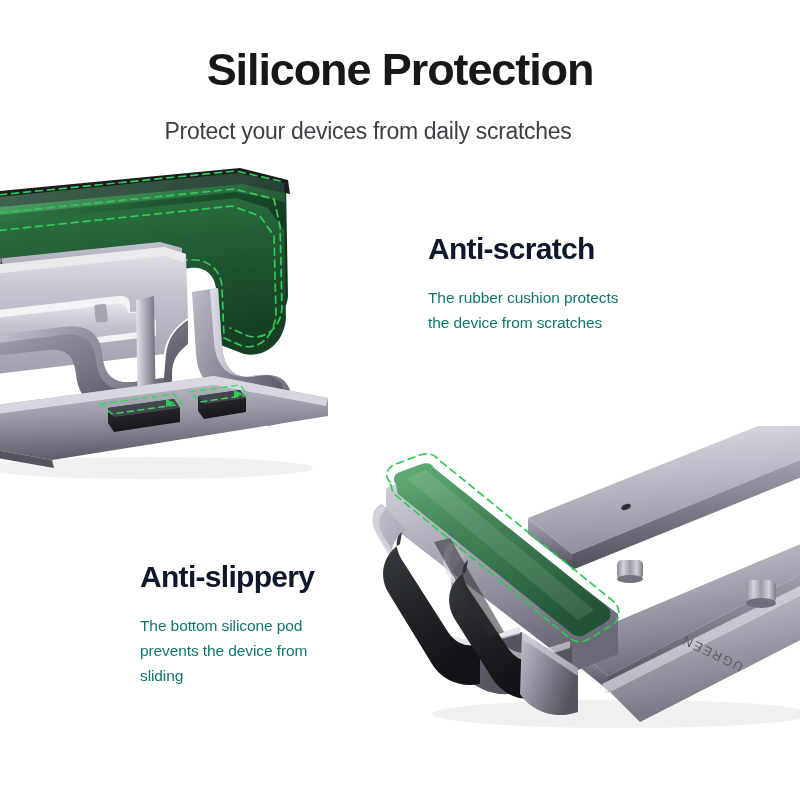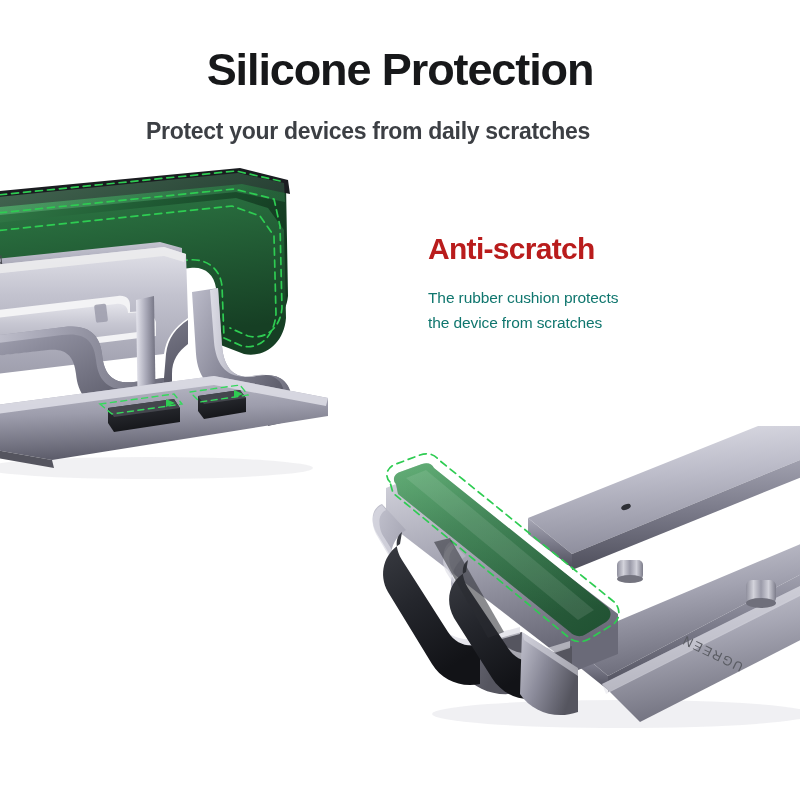--- a/index.html
+++ b/index.html
@@ -20,34 +20,34 @@
     font-size:45px;
     font-weight:bold;
     letter-spacing:-1.1px;
     color:#17181a;
     line-height:1;
     position:absolute;top:47px;left:0;width:800px;
   }
   .subtitle{
     margin:0;padding:0;
     font-size:23px;
-    font-weight:bold;
+    font-weight:normal;
     color:#3c3f44;
     letter-spacing:-0.3px;
     line-height:1;
     position:absolute;top:120px;left:0;width:736px;
   }
 
   
   .feature{position:absolute;}
   .feature-title{
     margin:0;
     font-size:30px;
     font-weight:bold;
-    color:#b91c1c;
+    color:#0f172a;
     letter-spacing:-0.7px;
     line-height:1.15;
   }
   .feature-desc{
     margin:0;
     font-size:15.5px;
     color:#0f766e;
     line-height:1.62;
     letter-spacing:-0.1px;
     white-space:pre-line;
@@ -208,20 +208,26 @@
       <path d="M 266 222 l 9 4 l -9 4 z" fill="#2ecc52"></path>
     </svg>
   </div>
 
   <div class="feature" id="feature-antiscratch">
     <h2 class="feature-title">Anti-scratch</h2>
     <p class="feature-desc">The rubber cushion protects
 the device from scratches</p>
   </div>
 
+  <div class="feature" id="feature-antislippery">
+    <h2 class="feature-title">Anti-slippery</h2>
+    <p class="feature-desc">The bottom silicone pod
+prevents the device from
+sliding</p>
+  </div>
 
   <div class="product" id="product-stand-underside">
     <svg width="452" height="360" viewBox="0 0 452 360">
       <defs>
         <linearGradient id="uAlTop" x1="0" y1="0" x2="0.2" y2="1">
           <stop offset="0" stop-color="#e0e0e8"></stop>
           <stop offset="0.45" stop-color="#bcbcc9"></stop>
           <stop offset="1" stop-color="#8e8e9d"></stop>
         </linearGradient>
         <linearGradient id="uAlSide" x1="0" y1="0" x2="0" y2="1">

